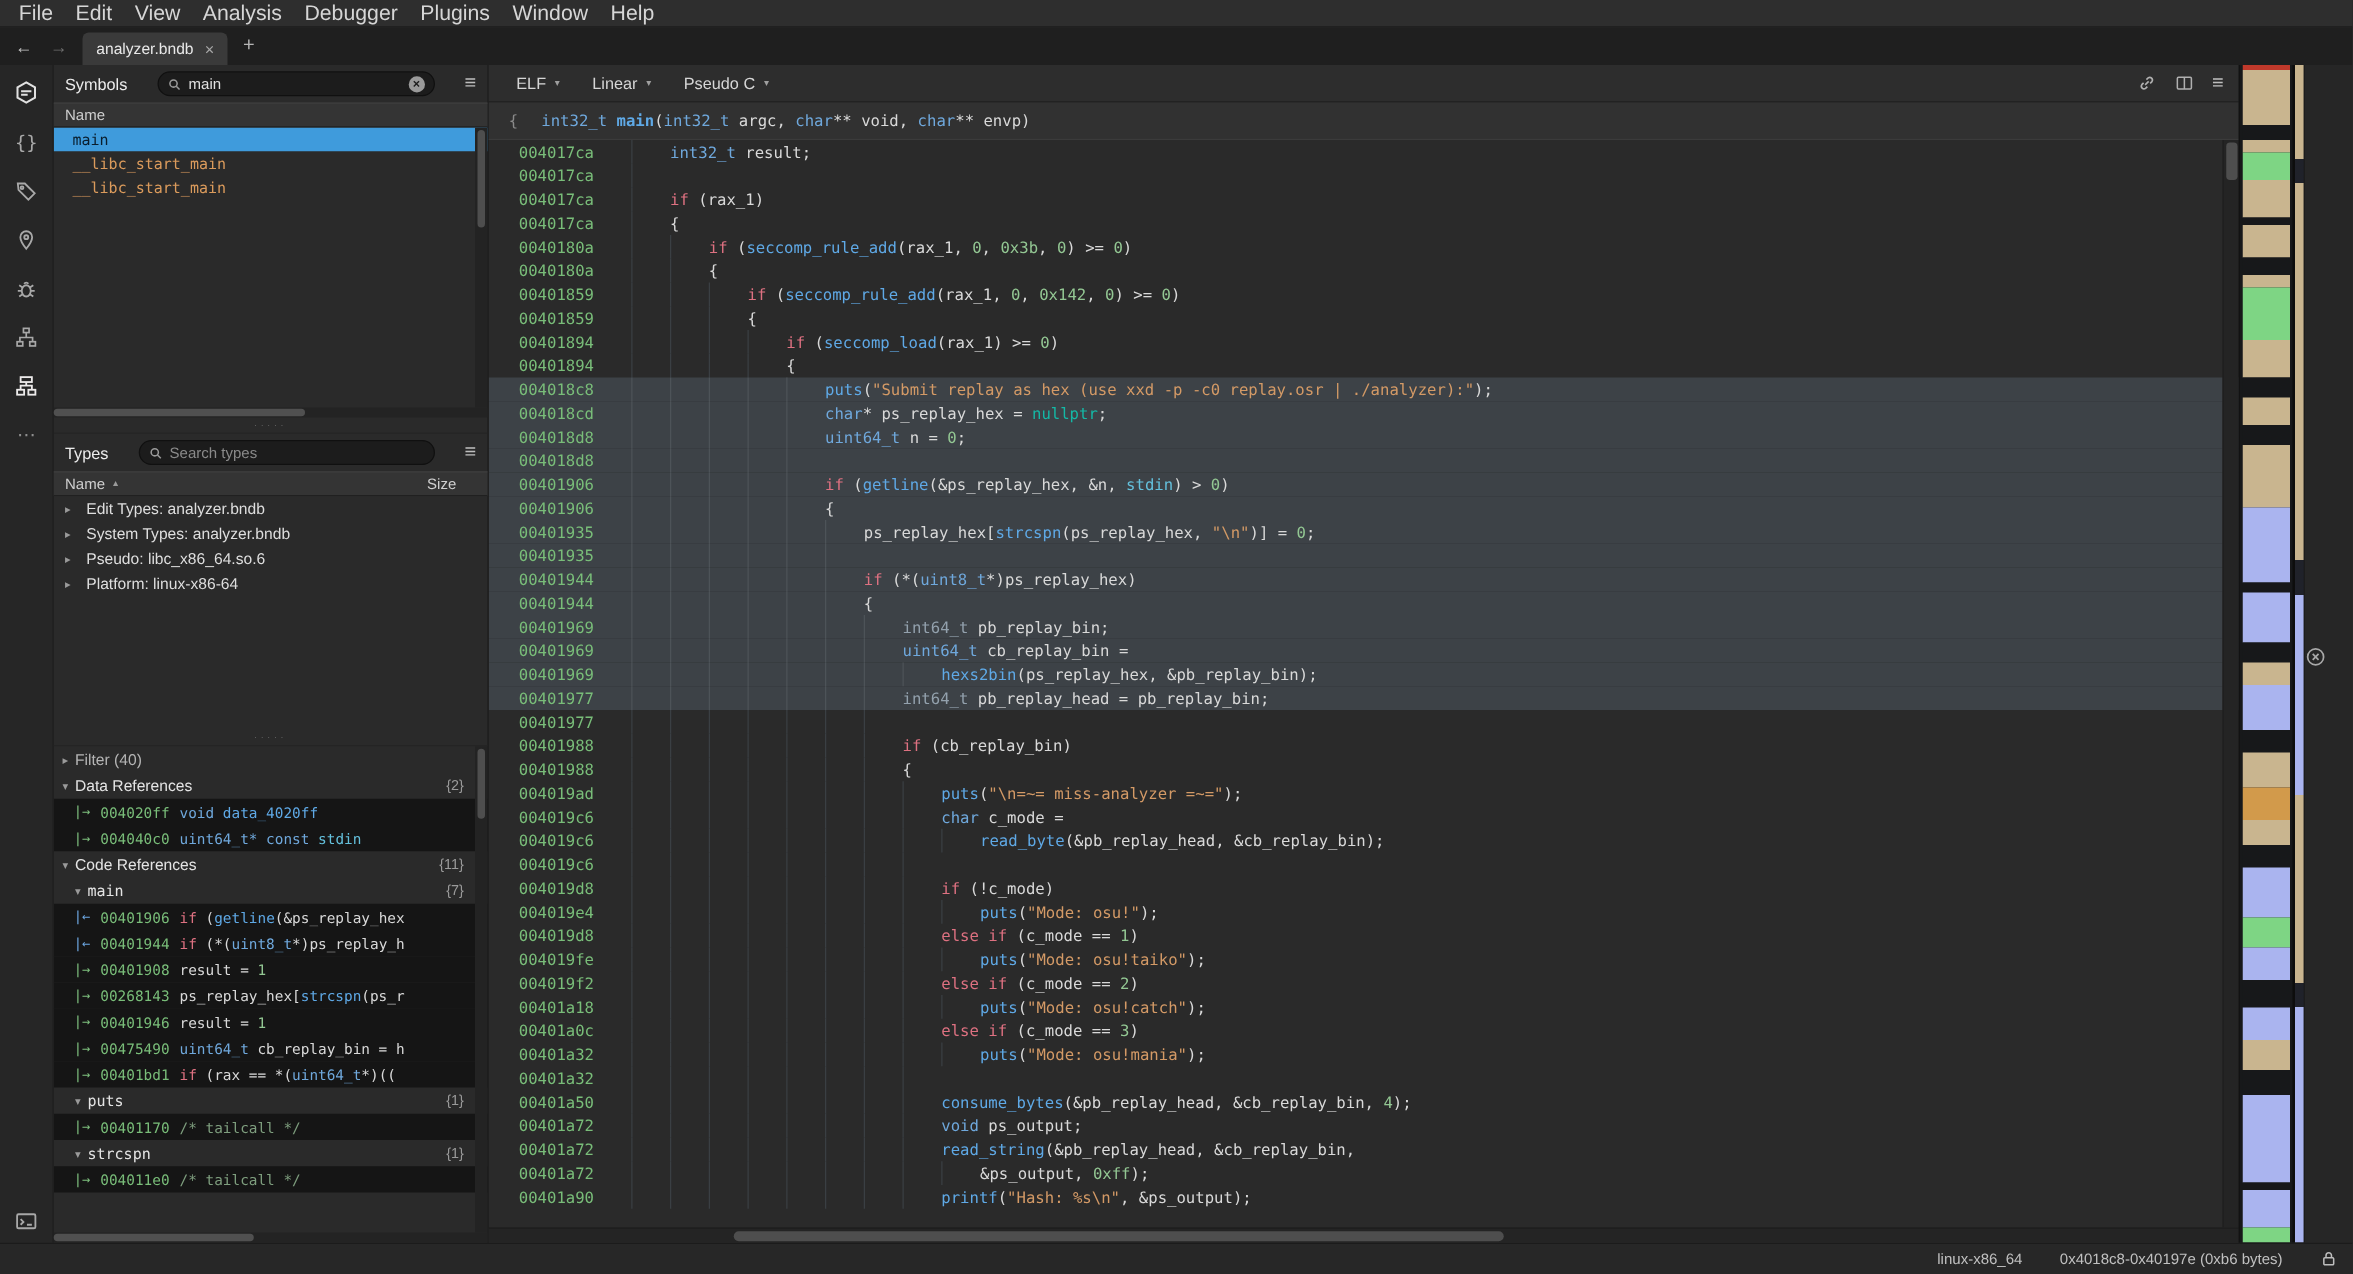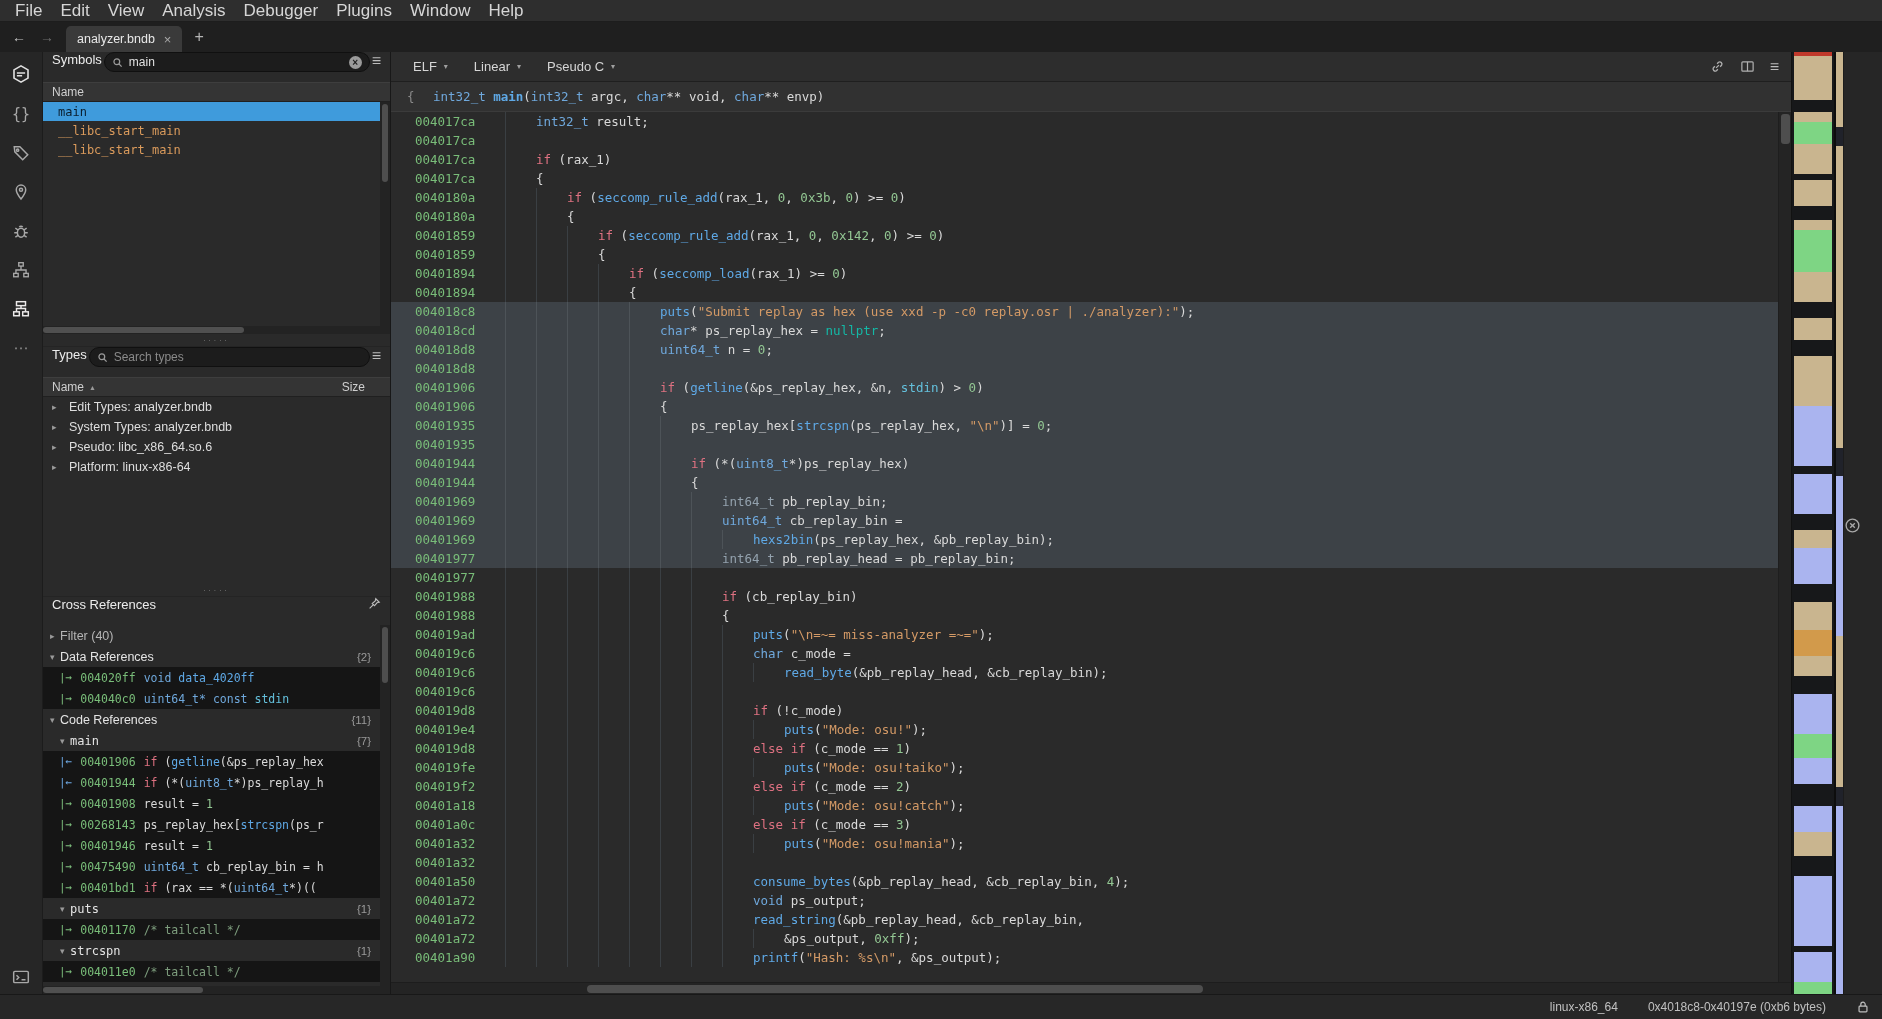--- a/index.html
+++ b/index.html
@@ -22,21 +22,21 @@
   .main-row{display:flex;height:942px}
   .left-strip{width:43px;background:#262626;border-right:1px solid #1c1c1c;display:flex;
     flex-direction:column;align-items:center;padding:12px 0 8px;gap:21px;color:#a8a8a8}
   .left-strip .active-ic{color:#eceaea}
   .left-strip .spacer,.right-strip .spacer{flex:1}
   .braces-ic{font-size:15px;color:#a8a8a8;font-family:"DejaVu Sans Mono",monospace}
   .more-ic{font-size:15px;color:#8f8f8f}
   
   .side-panel{width:348px;background:#2a2a2a;border-right:1px solid #181818;display:flex;
     flex-direction:column;font-size:12.5px;min-width:0}
-  .section-head{height:30px;display:flex;padding:0 9px;gap:2px;flex:none}
+  .section-head{height:30px;display:flex;align-items:center;padding:0 9px;gap:24px;flex:none}
   .section-title{font-size:13px;color:#ececec;white-space:nowrap}
   .searchbox{flex:1;height:20px;background:#1c1c1c;border:1px solid #101010;border-radius:10px;
     display:flex;align-items:center;padding:0 7px;gap:6px;min-width:0}
   .searchbox input{background:none;border:none;outline:none;color:#e0e0e0;width:100%;
     font:12px "Liberation Sans",sans-serif}
   .searchbox input::placeholder{color:#8a8a8a}
   .clearbtn{flex:none;background:#9a9a9a;color:#1c1c1c;border-radius:50%;width:13px;height:13px;
     line-height:13px;text-align:center;font-size:10px;font-weight:bold}
   .hamburger{color:#bdbdbd;font-size:16px;flex:none}
   .colhead{height:20px;background:#343434;border-top:1px solid #3e3e3e;border-bottom:1px solid #202020;
@@ -256,29 +256,20 @@
           <span class="exp">▸</span>
           <span>Pseudo: libc_x86_64.so.6</span>
         </div>
         <div class="typerow">
           <span class="exp">▸</span>
           <span>Platform: linux-x86-64</span>
         </div>
       </div>
     <div class="splitter">·····</div>
 
-    <div class="section-head xrefhead">
-      <span class="section-title">Cross References</span>
-      <span style="margin-left:auto">
-        <svg width="14" height="14" viewBox="0 0 16 16" fill="none" stroke="#bdbdbd" stroke-width="1.3">
-          <path d="M10 2l4 4-2.6.6L8.6 10 6 7.4 9.4 4.6z"></path>
-            <path d="M7.3 8.7L3 13"></path>
-        </svg>
-      </span>
-    </div>
     <div class="xref-body">
       <div class="vtrack">
           <div class="vthumb" style="height:56px"></div>
         </div>
     <div class="xrow filter">
           <span class="exp">▸</span>
           <span>Filter (40)</span>
         </div>
         <div class="xrow xgroup">
           <span class="exp">▾</span>

